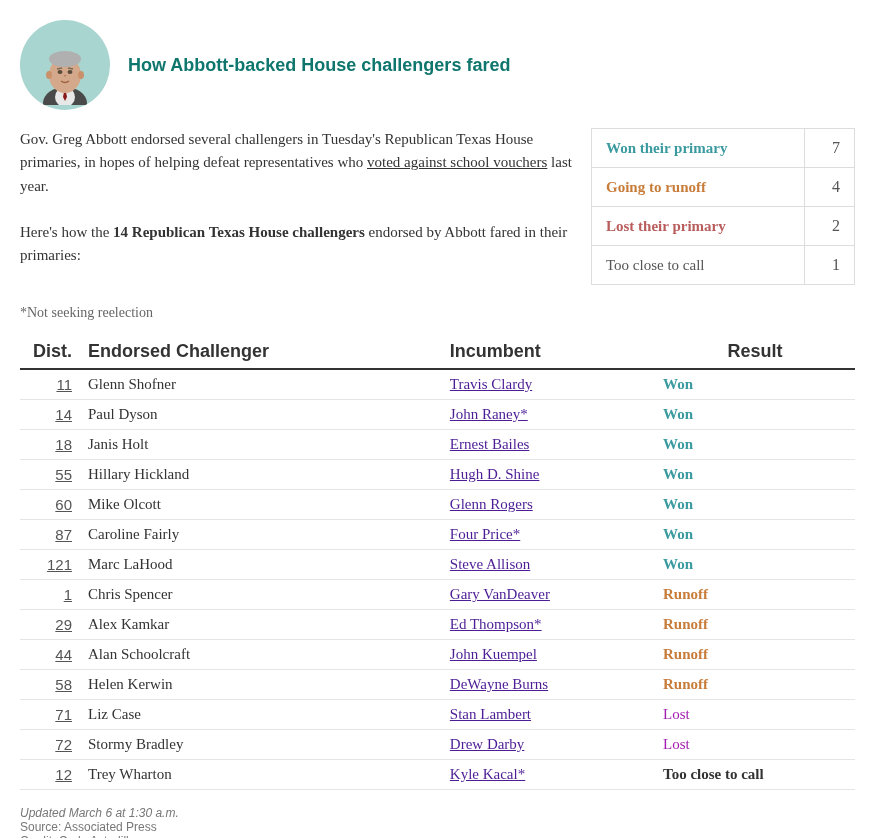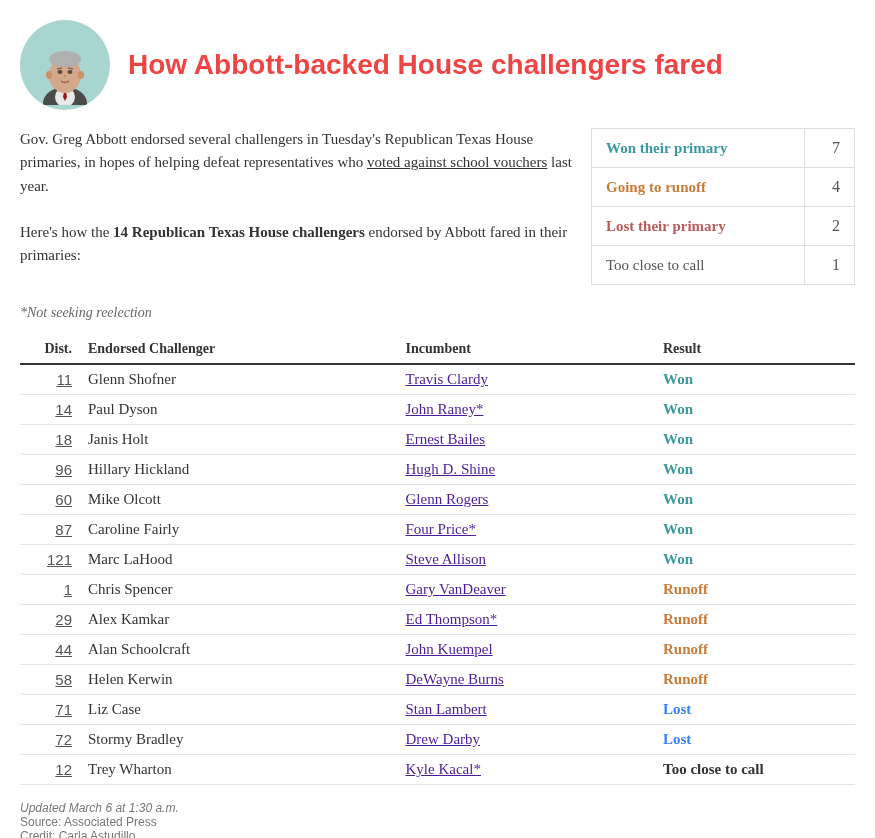--- a/index.html
+++ b/index.html
@@ -30,23 +30,23 @@
       align-items: center;
       justify-content: center;
     }
 
     .avatar-circle svg {
       width: 80px;
       height: 80px;
     }
 
     .main-title {
-      font-size: 28px;
+      font-size: 18px;
       font-weight: bold;
-      color: #ef4444;
+      color: #0f766e;
       font-family: Arial, sans-serif;
     }
 
     .content-area {
       display: flex;
       gap: 16px;
       margin-bottom: 20px;
     }
 
     .left-text {
@@ -90,44 +90,43 @@
       text-align: right;
       color: #555;
       font-size: 16px;
       width: 50px;
     }
 
     .note {
       font-size: 14px;
       color: #666;
       margin-bottom: 14px;
-      font-style: italic;
     }
 
     .data-table {
       width: 100%;
       border-collapse: collapse;
       font-size: 15px;
     }
 
     .data-table thead tr {
       border-bottom: 2px solid #333;
     }
 
     .data-table thead th {
       text-align: left;
       padding: 6px 8px;
       font-weight: bold;
-      font-family: Liberation Serif, serif;
-      font-size: 14px;
+      font-family: Liberation Sans, sans-serif;
+      font-size: 18px;
       color: #333;
     }
 
     .data-table thead th.dist-col { width: 60px; text-align: right; }
-    .data-table thead th.result-col { width: 200px; }
+    .data-table thead th.result-col { width: 200px; text-align: center; }
 
     .data-table tbody tr {
       border-bottom: 1px solid #e5e5e5;
     }
 
     .data-table tbody td {
       padding: 6px 8px;
       font-size: 15px;
       vertical-align: middle;
     }
@@ -143,21 +142,21 @@
       text-decoration: underline;
     }
 
     .data-table tbody td.incumbent-cell a {
       color: #4c1d95;
       text-decoration: underline;
     }
 
     .result-won { color: #3a9aa0; font-weight: bold; }
     .result-runoff { color: #c87c3a; font-weight: bold; }
-    .result-lost { color: #3b82f6; font-weight: bold; }
+    .result-lost { color: #a21caf; font-weight: normal; }
     .result-close { color: #333; font-weight: bold; }
 
     .footer-note {
       font-size: 12px;
       color: #777;
       margin-top: 16px;
       font-family: Arial, sans-serif;
       font-style: italic;
     }
 
@@ -266,21 +265,21 @@
         <td class="incumbent-cell"><a href="#">John Raney*</a></td>
         <td class="result-won">Won</td>
       </tr>
       <tr>
         <td class="dist-cell"><a href="#">18</a></td>
         <td>Janis Holt</td>
         <td class="incumbent-cell"><a href="#">Ernest Bailes</a></td>
         <td class="result-won">Won</td>
       </tr>
       <tr>
-        <td class="dist-cell"><a href="#">96</a></td>
+        <td class="dist-cell"><a href="#">55</a></td>
         <td>Hillary Hickland</td>
         <td class="incumbent-cell"><a href="#">Hugh D. Shine</a></td>
         <td class="result-won">Won</td>
       </tr>
       <tr>
         <td class="dist-cell"><a href="#">60</a></td>
         <td>Mike Olcott</td>
         <td class="incumbent-cell"><a href="#">Glenn Rogers</a></td>
         <td class="result-won">Won</td>
       </tr>

